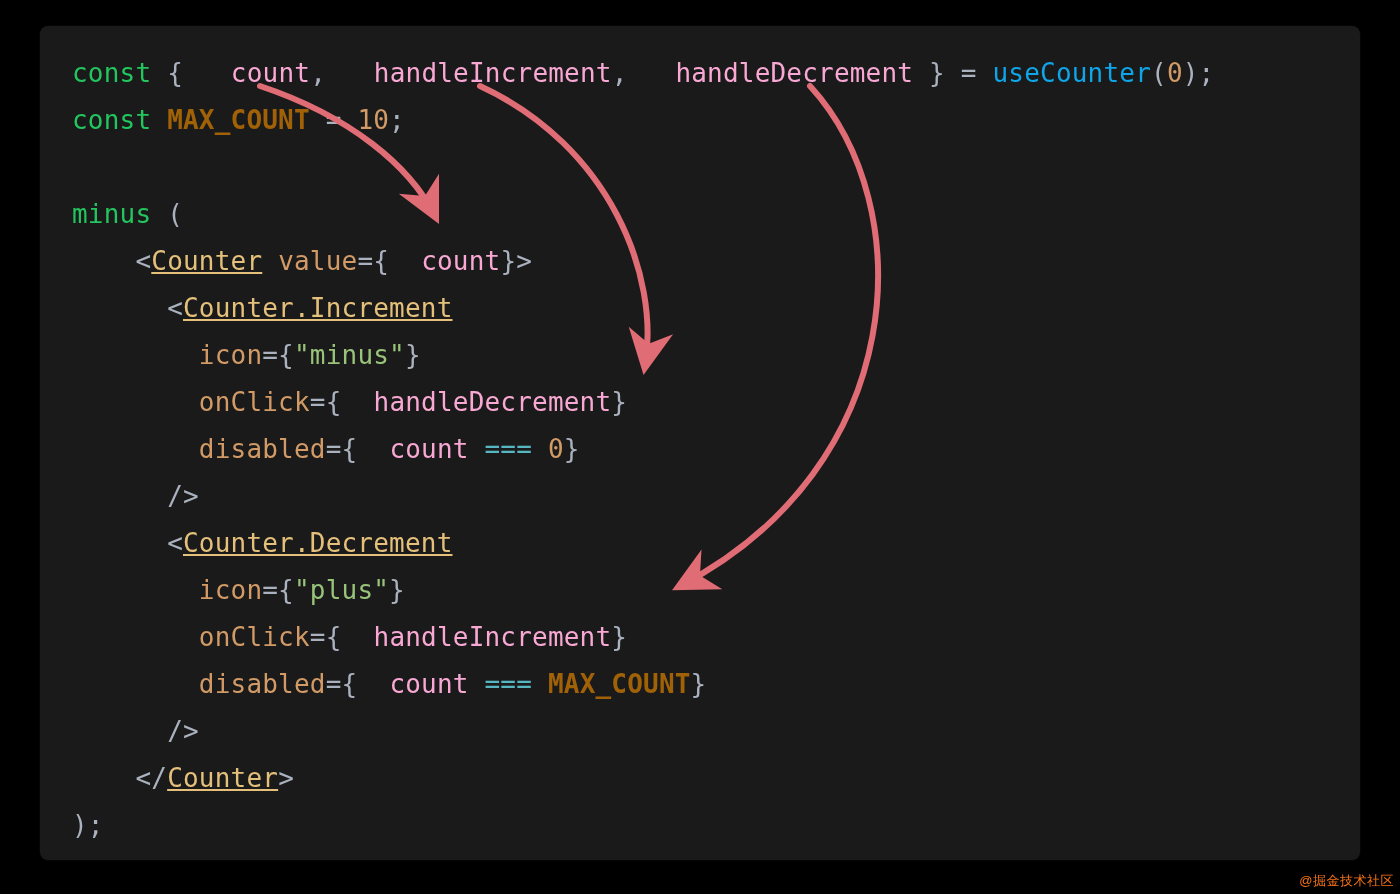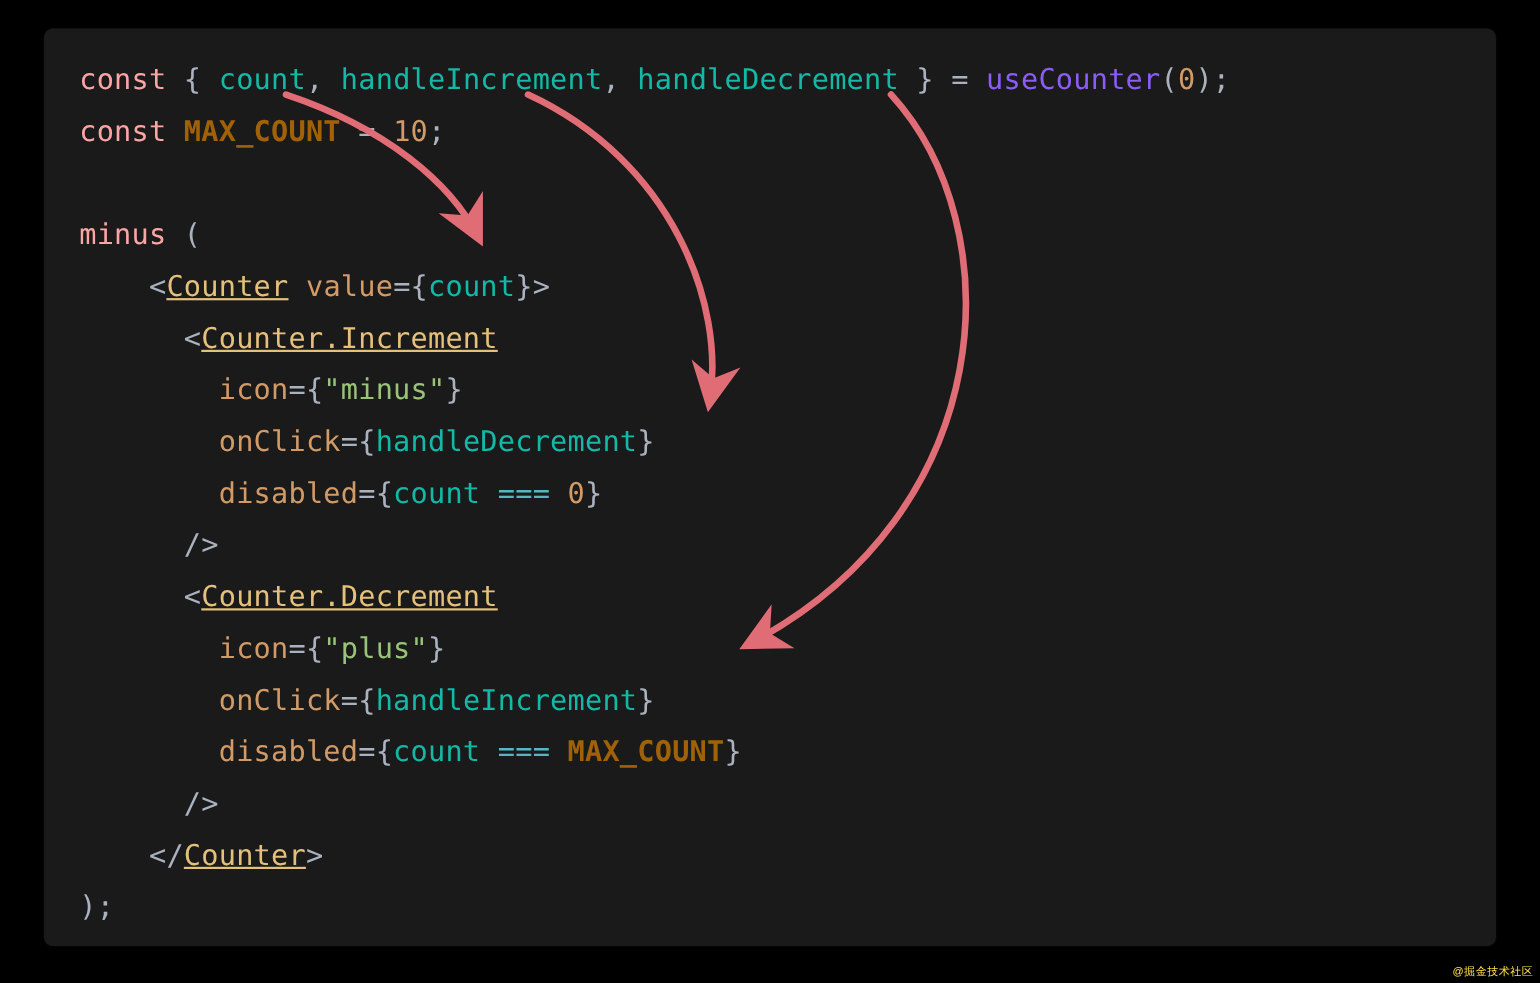--- a/index.html
+++ b/index.html
@@ -23,44 +23,44 @@
   }
   pre.code {
     margin: 0;
     padding: 24px 32px;
     font-size: 26px;
     line-height: 47px;
     white-space: pre;
     font-family: inherit;
     letter-spacing: 0.2px;
   }
-  .kw   { color: #fca5a5; }  
+  .kw   { color: #22c55e; }  
   .pn   { color: #abb2bf; }  
-  .pr   { color: #14b8a6; }  
+  .pr   { color: #f9a8d4; margin-left: 32px; }  
   .id   { color: #a16207; font-weight: bold; }  
-  .fn   { color: #8b5cf6; }  
+  .fn   { color: #0ea5e9; }  
   .num  { color: #d19a66; }  
   .tag  { color: #e5c07b; text-decoration: underline; }  
   .str  { color: #98c379; }  
   .attr { color: #d19a66; }  
   .op   { color: #56b6c2; }  
   .brk  { color: #abb2bf; }  
 
   svg.arrows {
     position: absolute;
     left: 0; top: 0;
     width: 100%; height: 100%;
     pointer-events: none;
   }
   .watermark {
     position: absolute;
     right: 6px;
     bottom: 4px;
-    font-size: 10px;
-    color: #fde047;
+    font-size: 13px;
+    color: #f97316;
     font-family: -apple-system, sans-serif;
     letter-spacing: 0.5px;
   }
 </style>
 </head>
 <body>
 
 <div class="frame">
 <pre class="code"><span><span class="kw">const</span><span class="pn"> { </span><span class="pr">count</span><span class="pn">, </span><span class="pr">handleIncrement</span><span class="pn">, </span><span class="pr">handleDecrement</span><span class="pn"> } </span><span class="pn">= </span><span class="fn">useCounter</span><span class="pn">(</span><span class="num">0</span><span class="pn">);</span></span>
 <span><span class="kw">const</span><span> </span><span class="id">MAX_COUNT</span><span class="pn"> = </span><span class="num">10</span><span class="pn">;</span></span>

